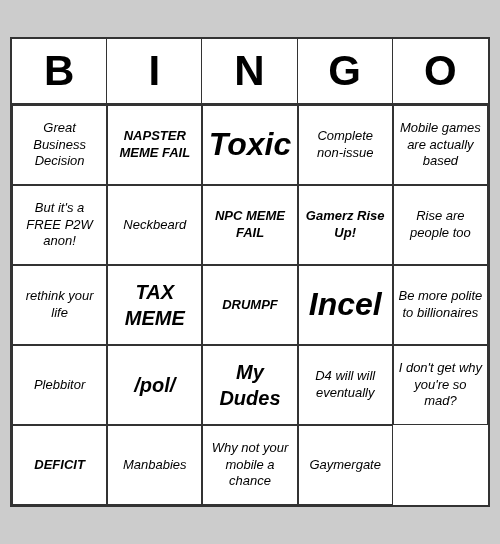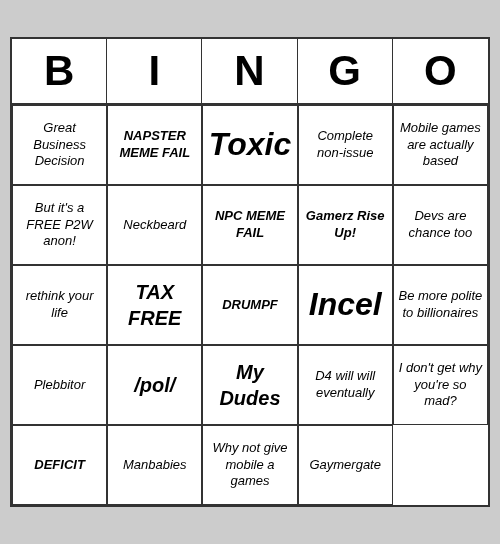--- a/index.html
+++ b/index.html
@@ -73,29 +73,29 @@
   <div class="bingo-grid">
   <div class="bingo-cell">Great Business Decision</div>
       <div class="bingo-cell bold-text">NAPSTER MEME FAIL</div>
       <div class="bingo-cell large-text">Toxic</div>
       <div class="bingo-cell">Complete non-issue</div>
       <div class="bingo-cell">Mobile games are actually based</div>
       <div class="bingo-cell">But it's a FREE P2W anon!</div>
       <div class="bingo-cell">Neckbeard</div>
       <div class="bingo-cell bold-text">NPC MEME FAIL</div>
       <div class="bingo-cell bold-text">Gamerz Rise Up!</div>
-      <div class="bingo-cell">Devs are chance too</div>
+      <div class="bingo-cell">Rise are people too</div>
       <div class="bingo-cell">rethink your life</div>
-      <div class="bingo-cell medium-text">TAX FREE</div>
+      <div class="bingo-cell medium-text">TAX MEME</div>
       <div class="bingo-cell bold-text">DRUMPF</div>
       <div class="bingo-cell large-text">Incel</div>
       <div class="bingo-cell">Be more polite to billionaires</div>
       <div class="bingo-cell">Plebbitor</div>
       <div class="bingo-cell medium-text">/pol/</div>
       <div class="bingo-cell medium-text">My Dudes</div>
       <div class="bingo-cell">D4 will will eventually</div>
       <div class="bingo-cell">I don't get why you're so mad?</div>
       <div class="bingo-cell bold-text">DEFICIT</div>
       <div class="bingo-cell">Manbabies</div>
-      <div class="bingo-cell">Why not give mobile a games</div>
+      <div class="bingo-cell">Why not your mobile a chance</div>
       <div class="bingo-cell">Gaymergate</div>
     </div>
 </div>
 
 </body></html>

